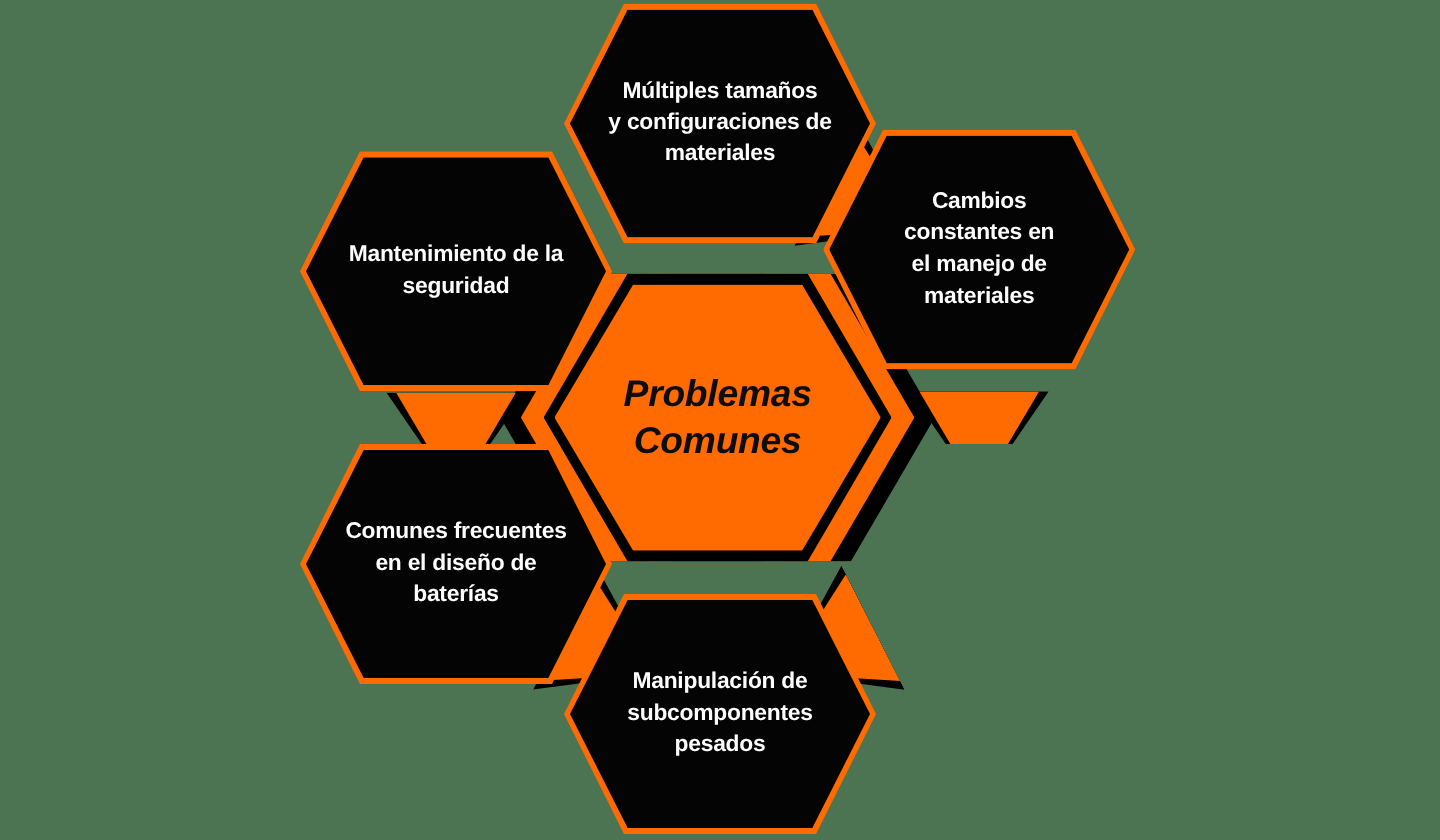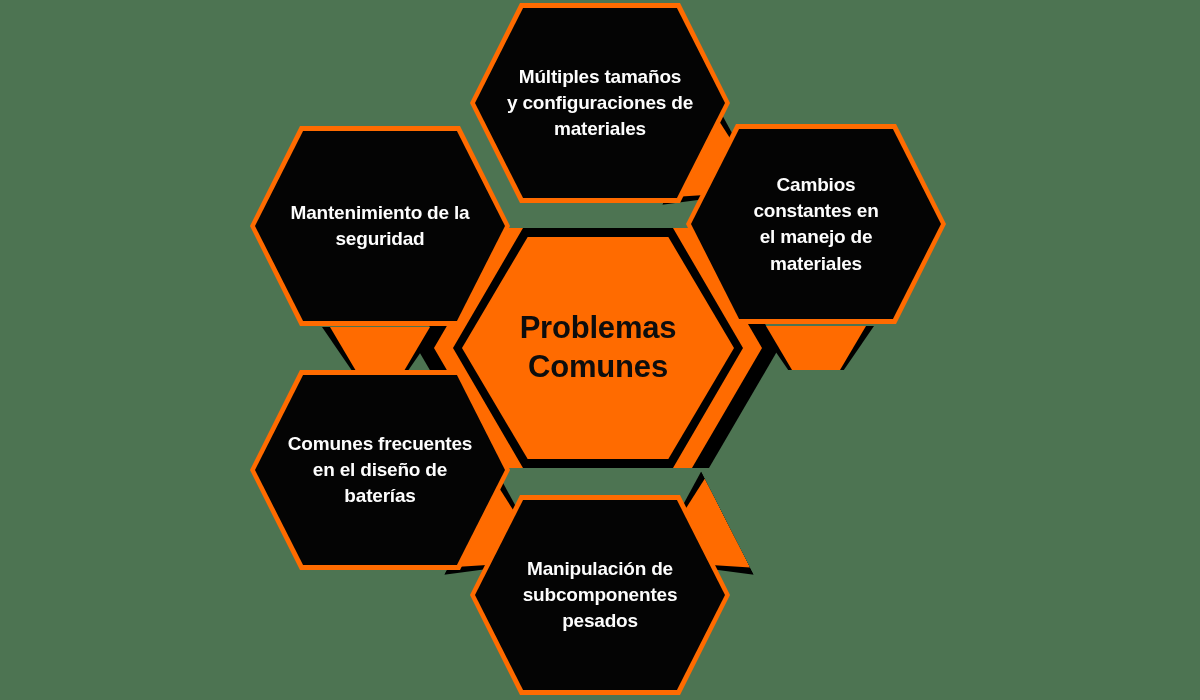--- a/index.html
+++ b/index.html
@@ -22,20 +22,21 @@
     position:absolute;
     clip-path:polygon(19.23% 0,80.77% 0,100% 50%,80.77% 100%,19.23% 100%,0 50%);
   }
   .hex-outer{width:260px;height:200px;background:var(--accent-orange);z-index:3;}
   .hex-outer .hex-fill{
     position:absolute;inset:5px;background:var(--node-black);
     clip-path:polygon(19.23% 0,80.77% 0,100% 50%,80.77% 100%,19.23% 100%,0 50%);
   }
   .hex-center-shape{
     clip-path:polygon(24.14% 0,75.86% 0,100% 50%,75.86% 100%,24.14% 100%,0 50%);
+    font-style:italic;
   }
   .hex-center{width:290px;height:240px;background:#000;z-index:4;}
   .hex-center .hex-fill{
     position:absolute;inset:9px;background:var(--accent-orange);
     clip-path:polygon(24.14% 0,75.86% 0,100% 50%,75.86% 100%,24.14% 100%,0 50%);
   }
   .echo{width:290px;height:240px;z-index:1;}
   .echo-orange{background:var(--accent-orange);z-index:2;}
   .echo-black{background:#000;}
 
@@ -91,21 +92,21 @@
     <div class="connector-fill"></div>
   </div>
 
   <div class="hex hex-outer" style="left:470px;top:3px;">
     <div class="hex-fill"></div>
     <div class="label">Múltiples tamaños
 y configuraciones de
 materiales</div>
   </div>
 
-  <div class="hex hex-outer" style="left:686px;top:124px;">
+  <div class="hex hex-outer" style="left:686px;top:108px;">
     <div class="hex-fill"></div>
     <div class="label">Cambios
 constantes en
 el manejo de
 materiales</div>
   </div>
 
 
   <div class="hex hex-outer" style="left:470px;top:495px;">
     <div class="hex-fill"></div>

